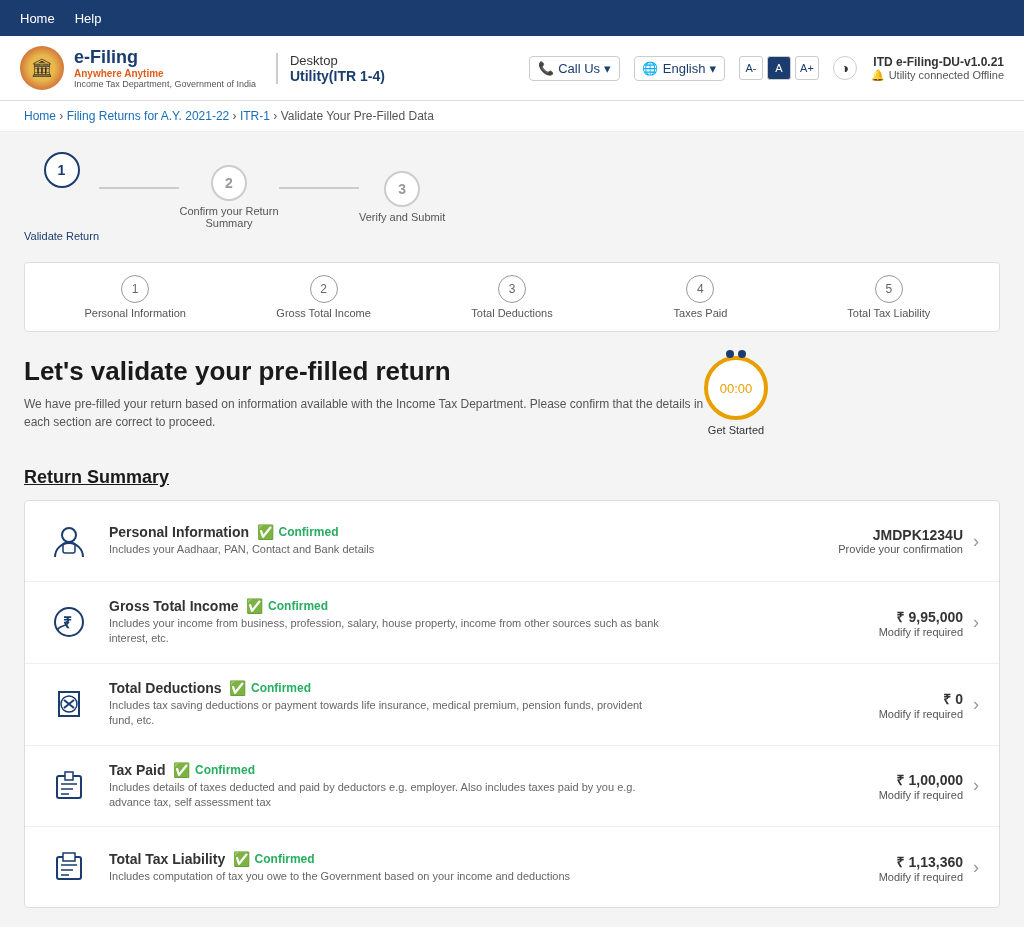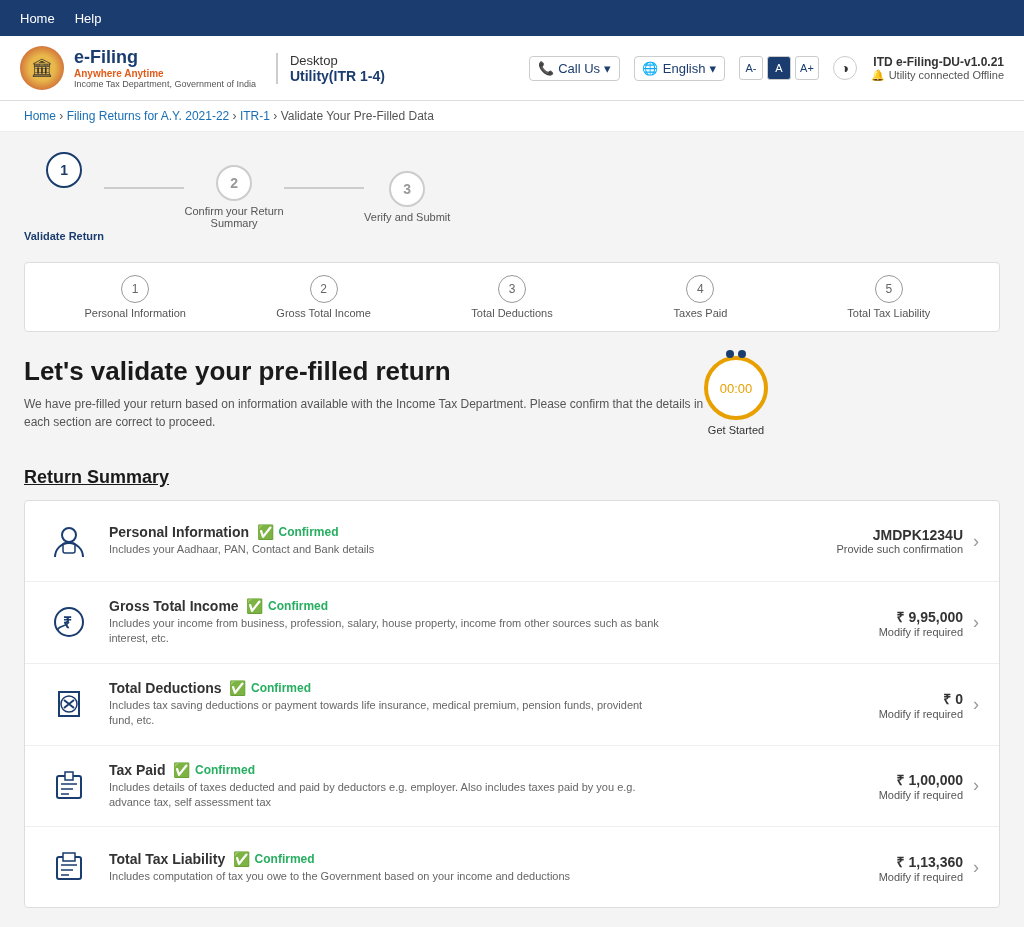--- a/index.html
+++ b/index.html
@@ -105,21 +105,21 @@
       font-weight: bold; font-size: 14px;
       border: 2px solid #ccc;
       background: white;
       color: #999;
     }
     .outer-step-circle.active {
       border-color: #1a3c6e;
       color: #1a3c6e;
     }
     .outer-step-label { font-size: 11px; color: #555; text-align: center; margin-top: 4px; max-width: 100px; }
-    .outer-step-label.active { color: #1a3c6e; font-weight: bold; margin-top: 42px; }
+    .outer-step-label.active { color: #1a3c6e; font-weight: normal; margin-top: 42px; }
     .step-connector { width: 80px; height: 2px; background: #ccc; margin-bottom: 18px; }
 
     
     .inner-steps {
       background: white;
       border: 1px solid #ddd;
       border-radius: 4px;
       display: flex;
       padding: 12px 16px;
       margin-bottom: 24px;
@@ -361,21 +361,21 @@
           <span>Personal Information</span>
           <span class="confirmed-badge">
             <span class="check-circle">✅</span>
             <span>Confirmed</span>
           </span>
         </div>
         <div class="card-subtitle">Includes your Aadhaar, PAN, Contact and Bank details</div>
       </div>
       <div class="card-right">
         <div class="card-amount">JMDPK1234U</div>
-        <div class="card-action">Provide such confirmation</div>
+        <div class="card-action">Provide your confirmation</div>
       </div>
       <span class="chevron">›</span>
     </div>
 
     <div class="summary-card">
       <div class="card-icon">
         <svg width="40" height="40" viewBox="0 0 40 40" fill="none" xmlns="http://www.w3.org/2000/svg">
           <circle cx="20" cy="20" r="14" stroke="#1a3c6e" stroke-width="2" fill="none"></circle>
           <text x="14" y="26" font-size="16" fill="#1a3c6e" font-weight="bold">₹</text>
           <path d="M8 28c4-6 8-2 12-8" stroke="#1a3c6e" stroke-width="1.5" fill="none"></path>

